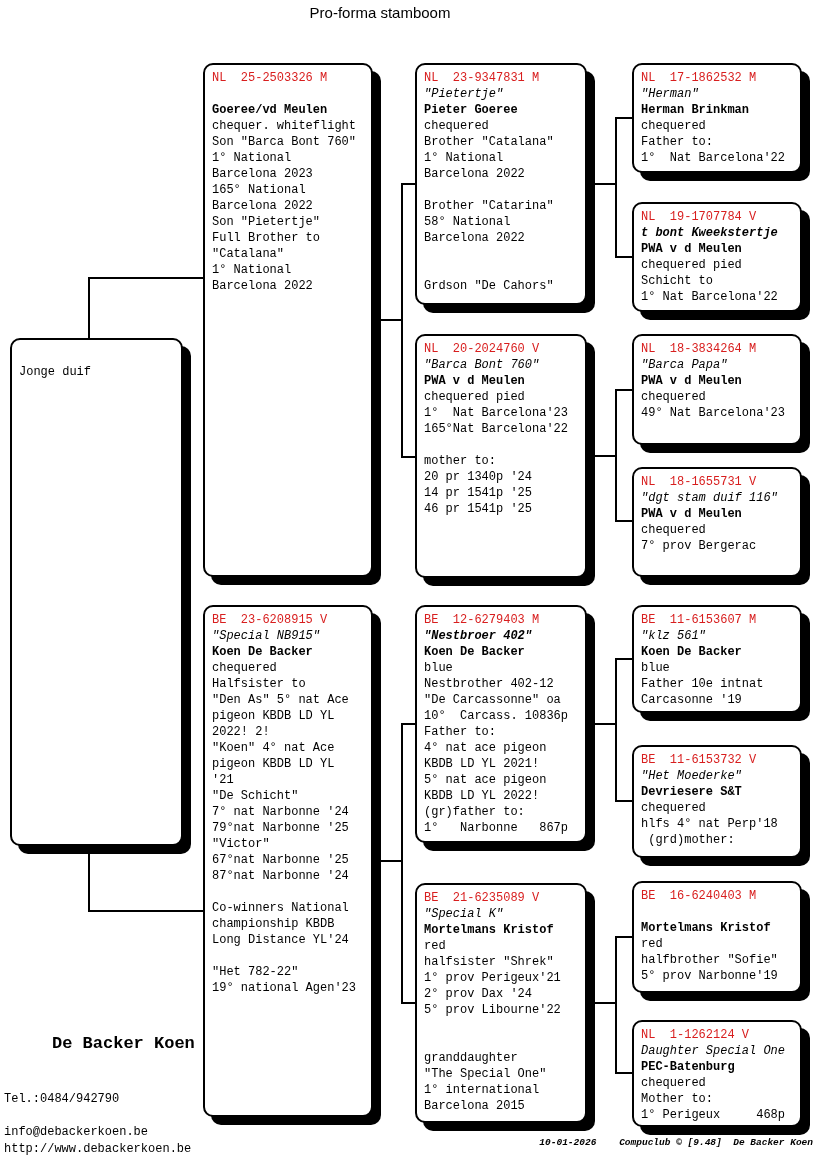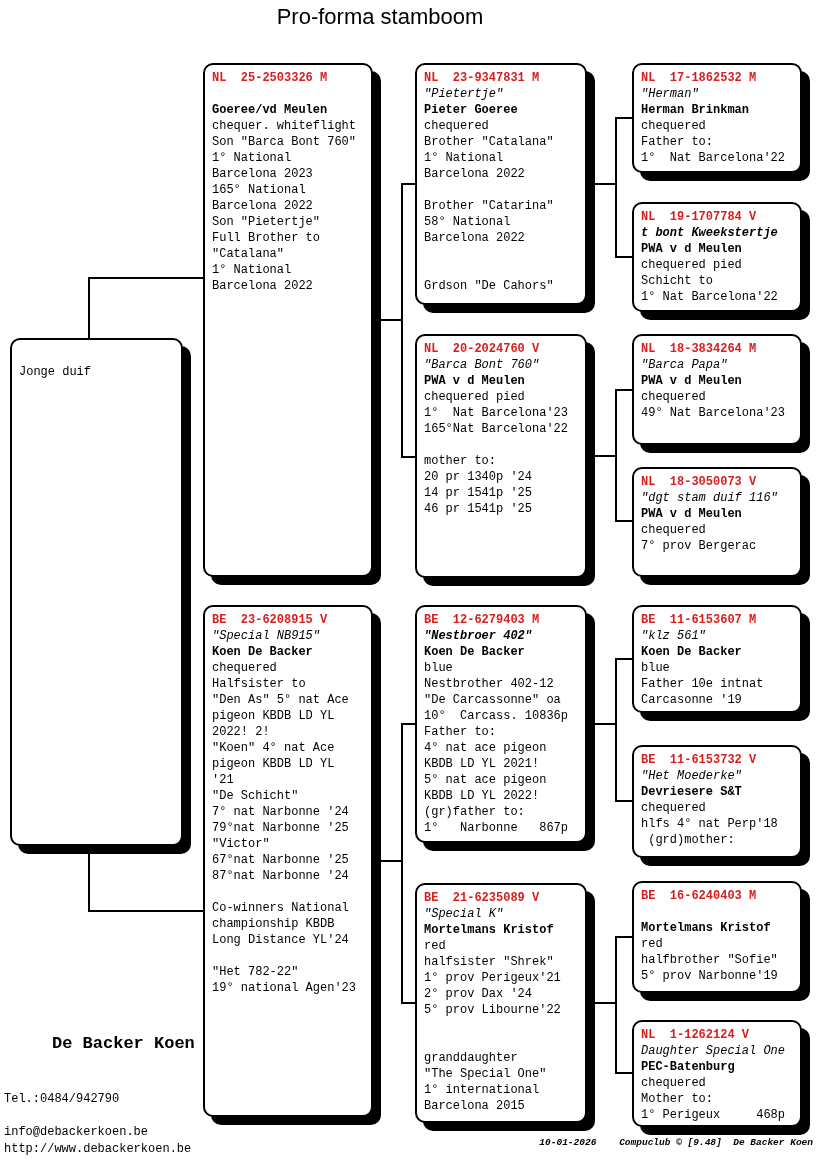--- a/index.html
+++ b/index.html
@@ -2,30 +2,30 @@
 <html style="--ring-red: #d81e1e;"><head>
 <meta charset="utf-8">
 <style>
   html,body { margin:0; padding:0; background:#fff; }
   .page {
     position:relative; width:816px; height:1172px; background:#fff;
     font-family:"Liberation Mono", monospace; color:#000; overflow:hidden;
   }
   .title {
     position:absolute; top:4px; left:0; width:760px; text-align:center;
-    font-family:"Liberation Sans", sans-serif; font-size:22px; color:#000;
+    font-family:"Liberation Sans", sans-serif; font-size:15px; color:#000;
   }
   .pbox {
     position:absolute; box-sizing:border-box; background:#fff;
     border:2px solid #000; border-radius:10px;
     box-shadow:8px 8px 0 0 #000;
     padding:5px 4px 0 7px;
   }
   .ring {
-    font-size:12px; line-height:16px; font-weight:bold;
+    font-size:12px; line-height:16px; font-weight:normal;
     color:var(--ring-red,#d81e1e); white-space:pre;
   }
   .lines { font-size:12px; line-height:16px; white-space:pre; }
   .ln { min-height:16px; }
   .ln.b  { font-weight:bold; }
   .ln.i  { font-style:italic; }
   .ln.bi { font-weight:bold; font-style:italic; }
   .subject-label {
     position:absolute; top:24px; left:7px;
     font-size:12px; line-height:16px; white-space:pre;
@@ -102,21 +102,21 @@
   </div>
   <div class="pbox" id="box-nl19">
     <div class="ring">NL  19-1707784 V</div>
     <div class="lines"><div class="ln bi">t bont Kweekstertje</div><div class="ln b">PWA v d Meulen</div><div class="ln">chequered pied</div><div class="ln">Schicht to</div><div class="ln">1° Nat Barcelona'22</div></div>
   </div>
   <div class="pbox" id="box-nl18a">
     <div class="ring">NL  18-3834264 M</div>
     <div class="lines"><div class="ln i">"Barca Papa"</div><div class="ln b">PWA v d Meulen</div><div class="ln">chequered</div><div class="ln">49° Nat Barcelona'23</div></div>
   </div>
   <div class="pbox" id="box-nl18b">
-    <div class="ring">NL  18-3050073 V</div>
+    <div class="ring">NL  18-1655731 V</div>
     <div class="lines"><div class="ln i">"dgt stam duif 116"</div><div class="ln b">PWA v d Meulen</div><div class="ln">chequered</div><div class="ln">7° prov Bergerac</div></div>
   </div>
   <div class="pbox" id="box-be11a">
     <div class="ring">BE  11-6153607 M</div>
     <div class="lines"><div class="ln i">"klz 561"</div><div class="ln b">Koen De Backer</div><div class="ln">blue</div><div class="ln">Father 10e intnat</div><div class="ln">Carcasonne '19</div></div>
   </div>
   <div class="pbox" id="box-be11b">
     <div class="ring">BE  11-6153732 V</div>
     <div class="lines"><div class="ln i">"Het Moederke"</div><div class="ln b">Devriesere S&amp;T</div><div class="ln">chequered</div><div class="ln">hlfs 4° nat Perp'18</div><div class="ln"> (grd)mother:</div></div>
   </div>

